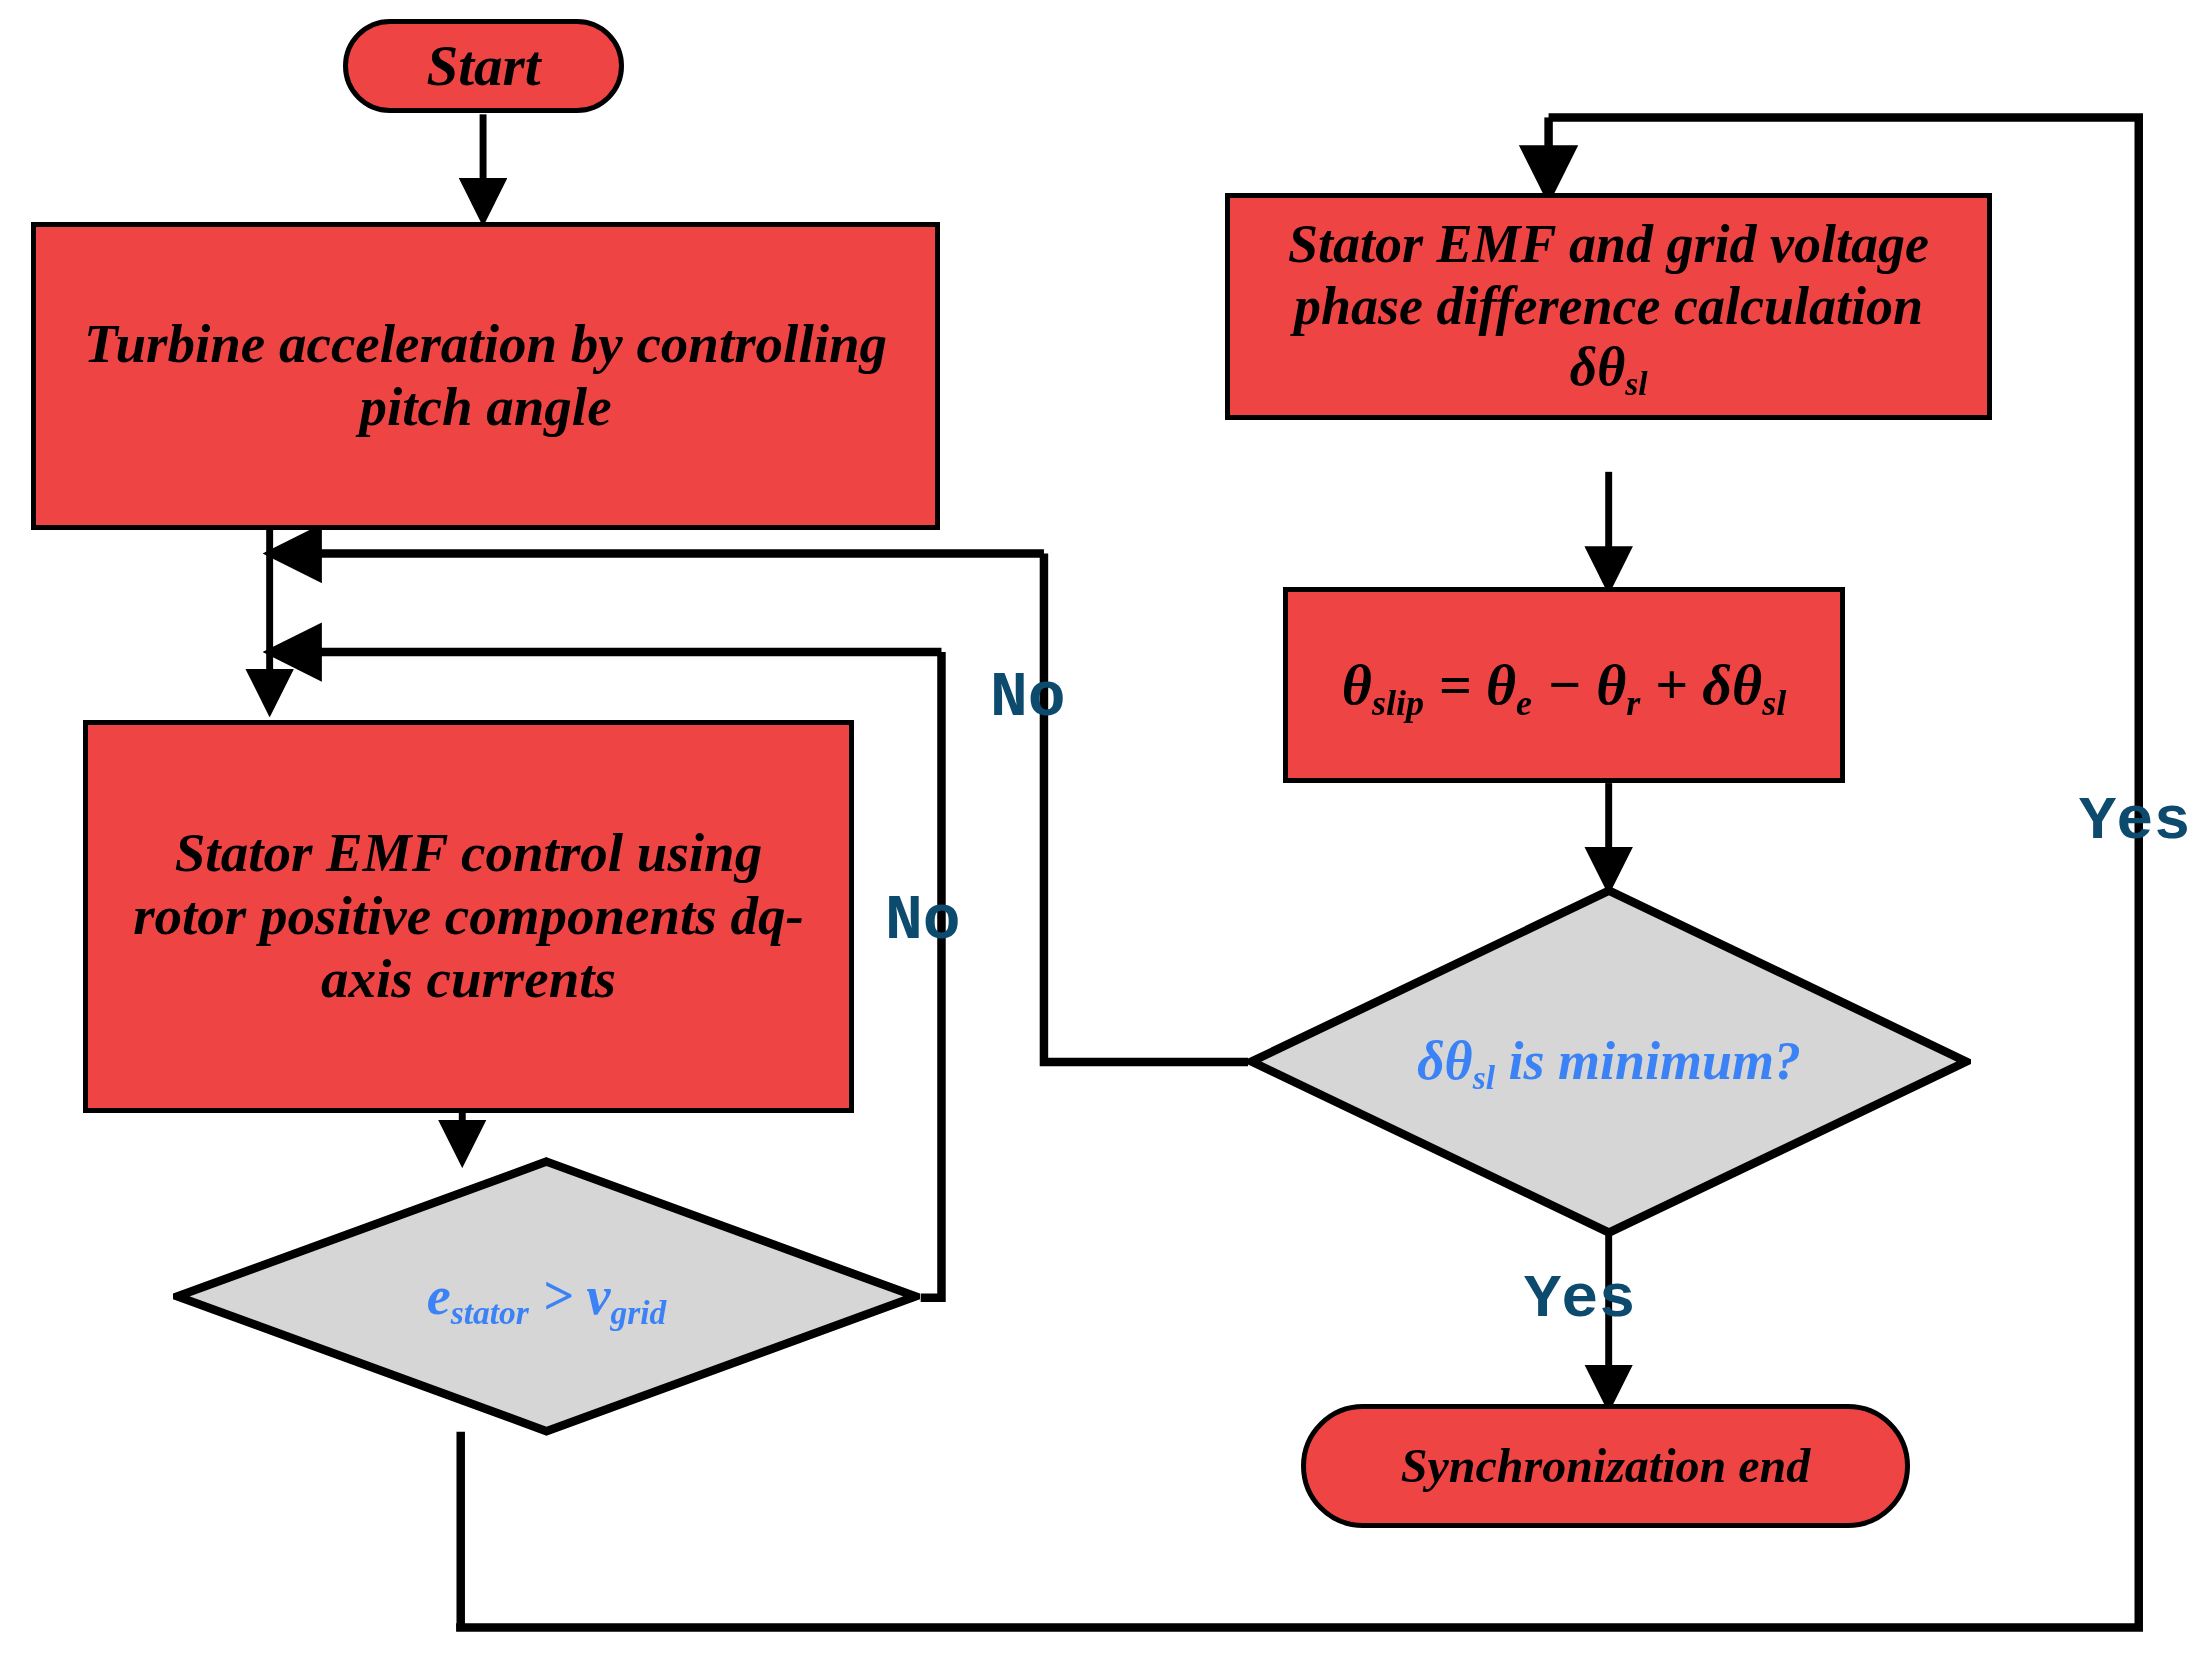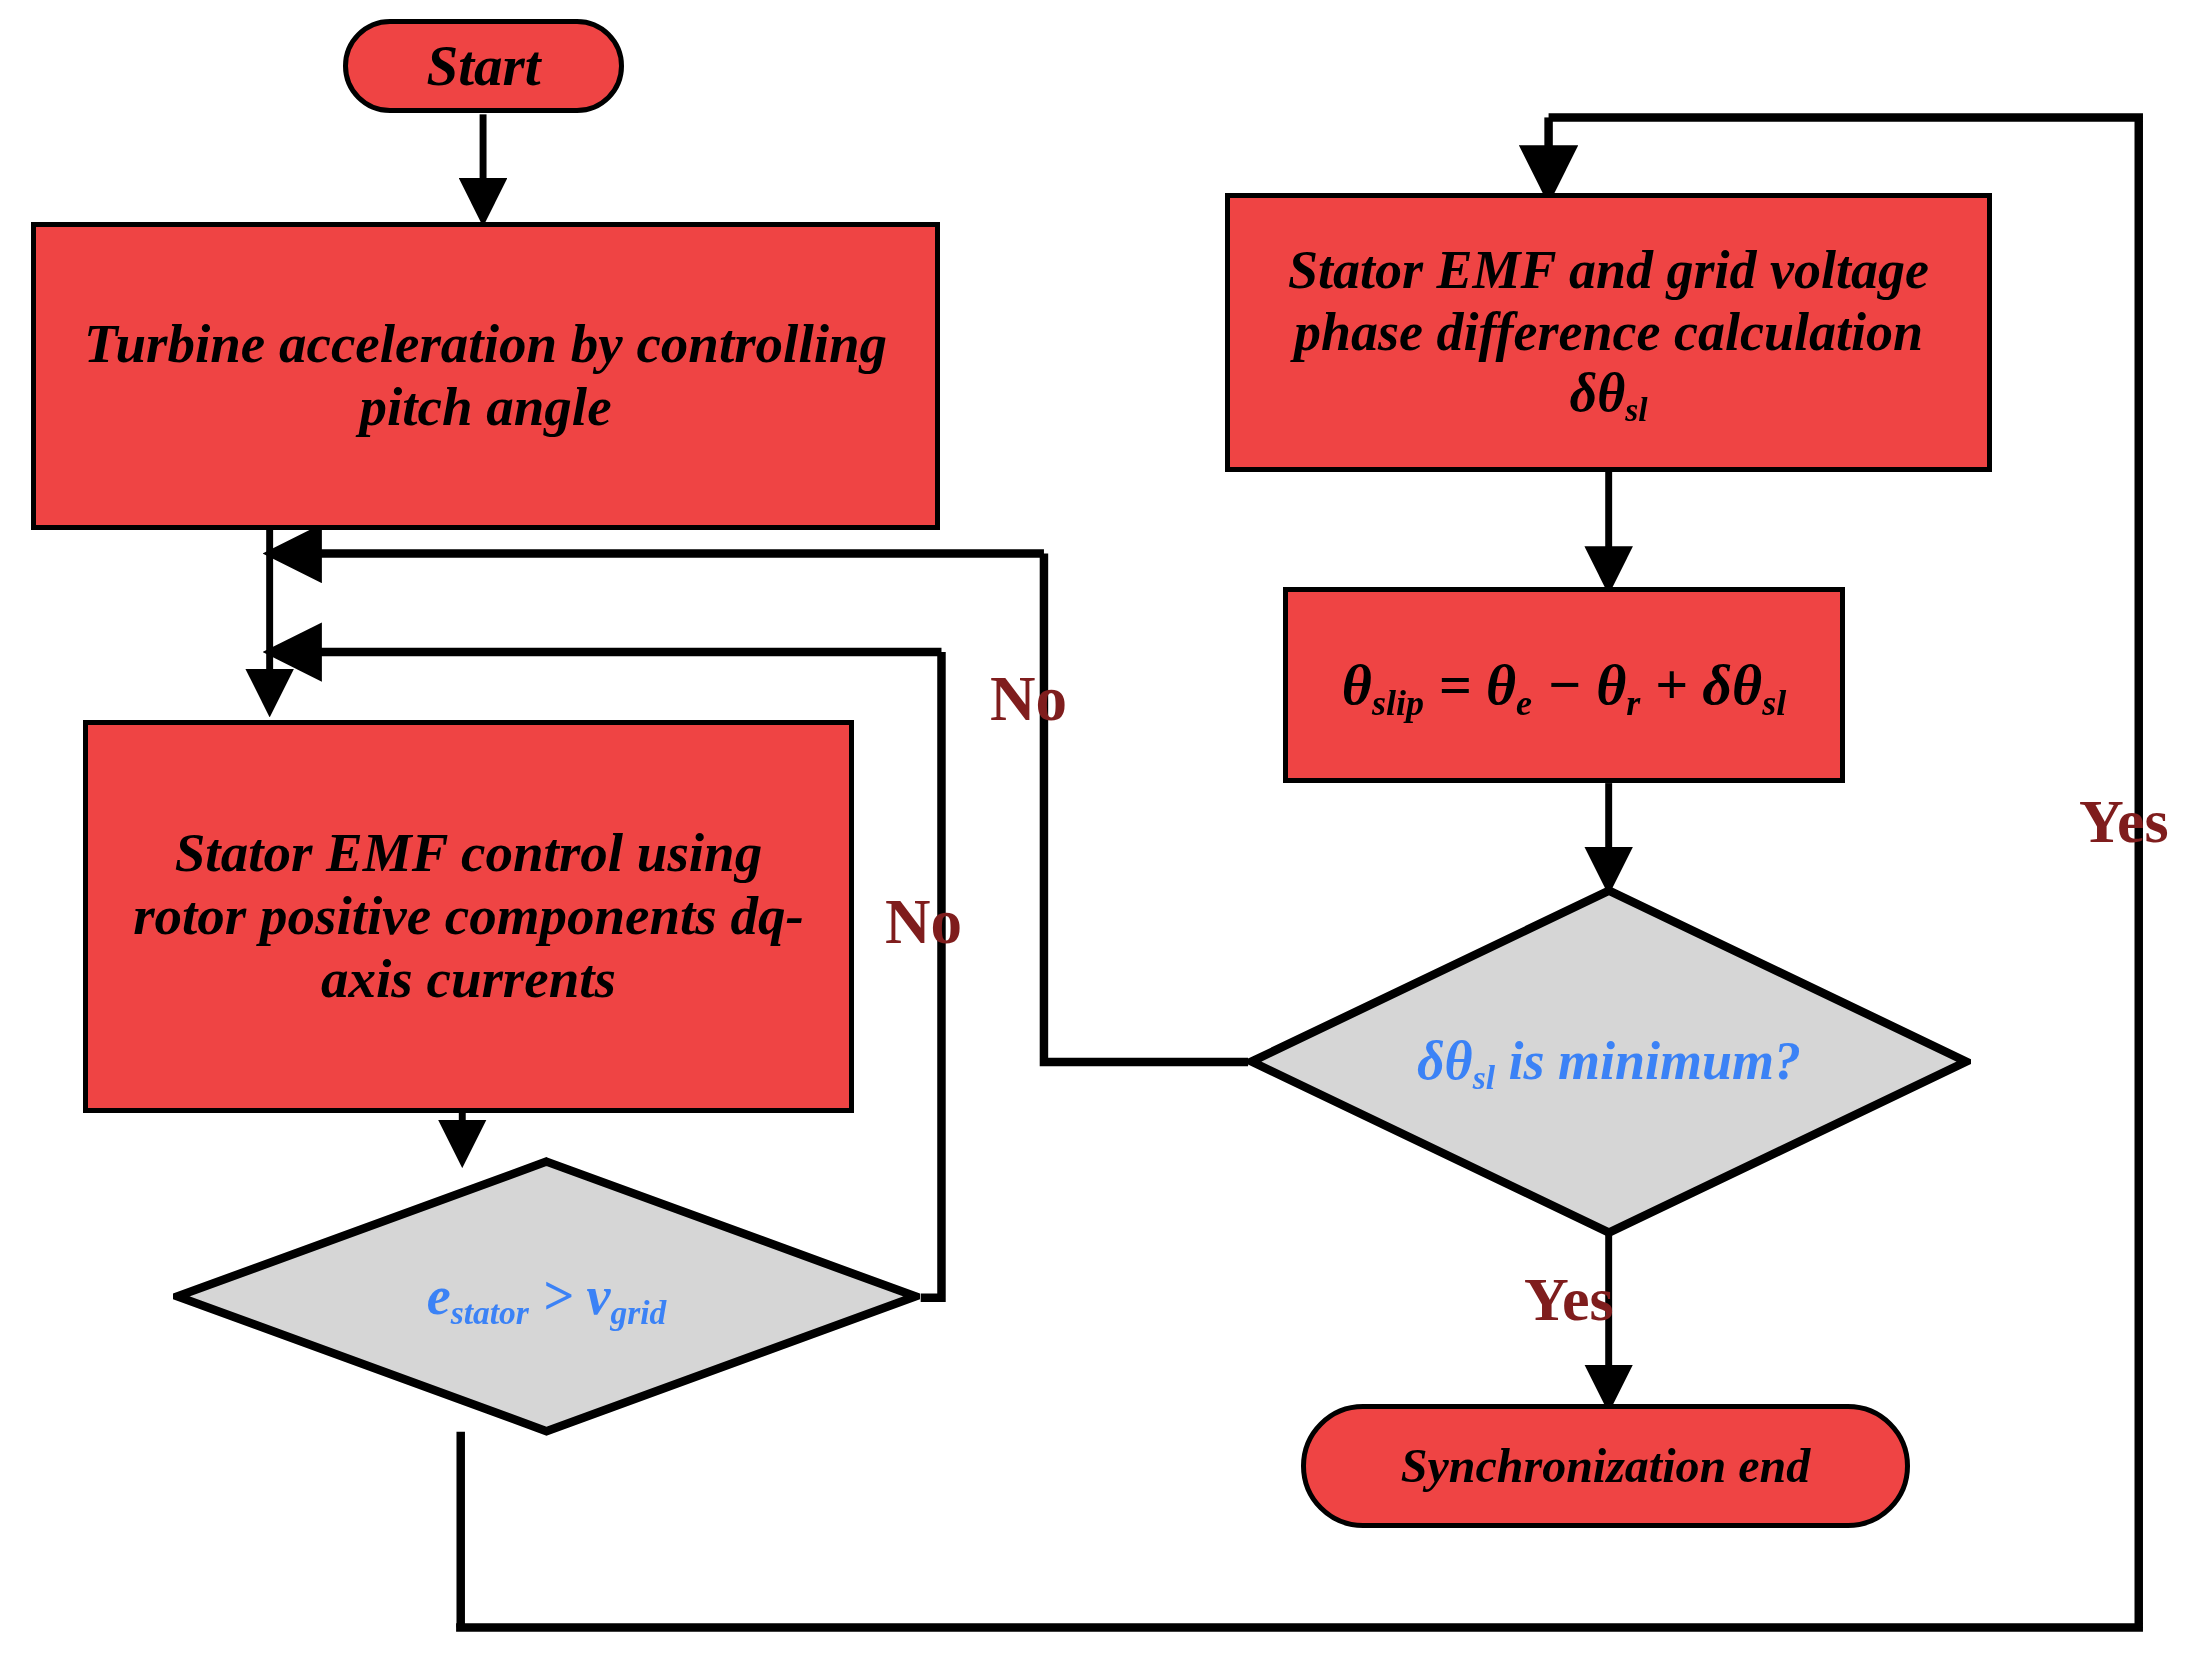--- a/index.html
+++ b/index.html
@@ -59,24 +59,24 @@
     z-index: 2;
     text-align: center;
     font-style: italic;
     font-weight: 700;
     color: #3b82f6;
     line-height: 1.1;
     white-space: nowrap;
   }
   .edge-label {
     position: absolute;
-    font-family: Liberation Serif, serif;
+    font-family: Liberation Mono, monospace;
     font-style: normal;
     font-weight: 700;
-    color: #7f1d1d;
+    color: #0c4a6e;
     white-space: nowrap;
   }
   sub {
     font-size: 0.62em;
     vertical-align: baseline;
     position: relative;
     top: 0.30em;
     font-style: italic;
   }
   .eq { white-space: nowrap; }
@@ -133,21 +133,21 @@
 
   <div class="decision" style="left:173px; top:1157px; width:747px; height:279px;">
     <svg class="dshape" viewBox="0 0 970 362" preserveAspectRatio="none">
       <polygon points="485,6 964,181 485,356 6,181" fill="#d6d6d6" stroke="#000000" stroke-width="11"></polygon>
     </svg>
     <div class="dlabel" style="font-size:54px;">
       <span>e</span><sub>stator</sub><span> &gt; </span><span>v</span><sub>grid</sub>
     </div>
   </div>
 
-  <div class="node process" style="left:1225px; top:193px; width:767px; height:279px; font-size:54px; padding:0 20px;">
+  <div class="node process" style="left:1225px; top:193px; width:767px; height:227px; font-size:54px; padding:0 20px;">
     <span>
       <span>Stator EMF and grid voltage phase difference calculation </span><span>δθ</span><sub>sl</sub>
     </span>
   </div>
 
   <div class="node process" style="left:1283px; top:587px; width:562px; height:196px; font-size:58px;">
     <span class="eq">
       <span>θ</span><sub>slip</sub><span> = </span><span>θ</span><sub>e</sub><span> − </span><span>θ</span><sub>r</sub><span> + </span><span>δθ</span><sub>sl</sub>
     </span>
   </div>

